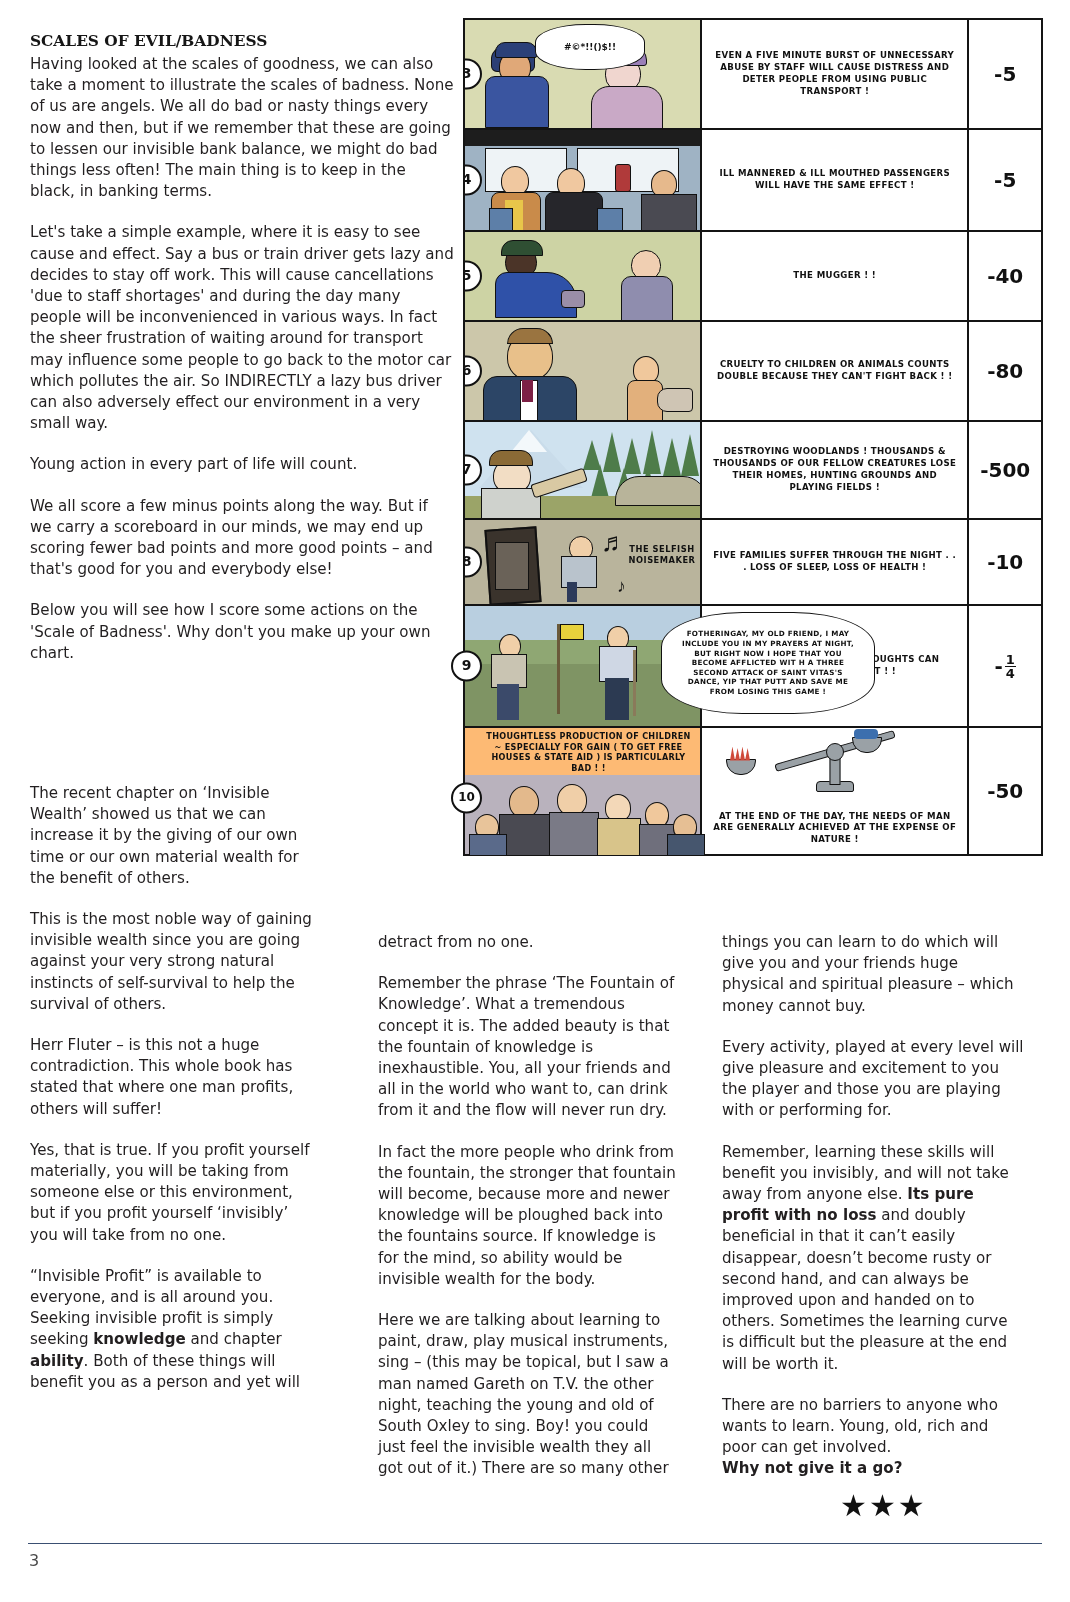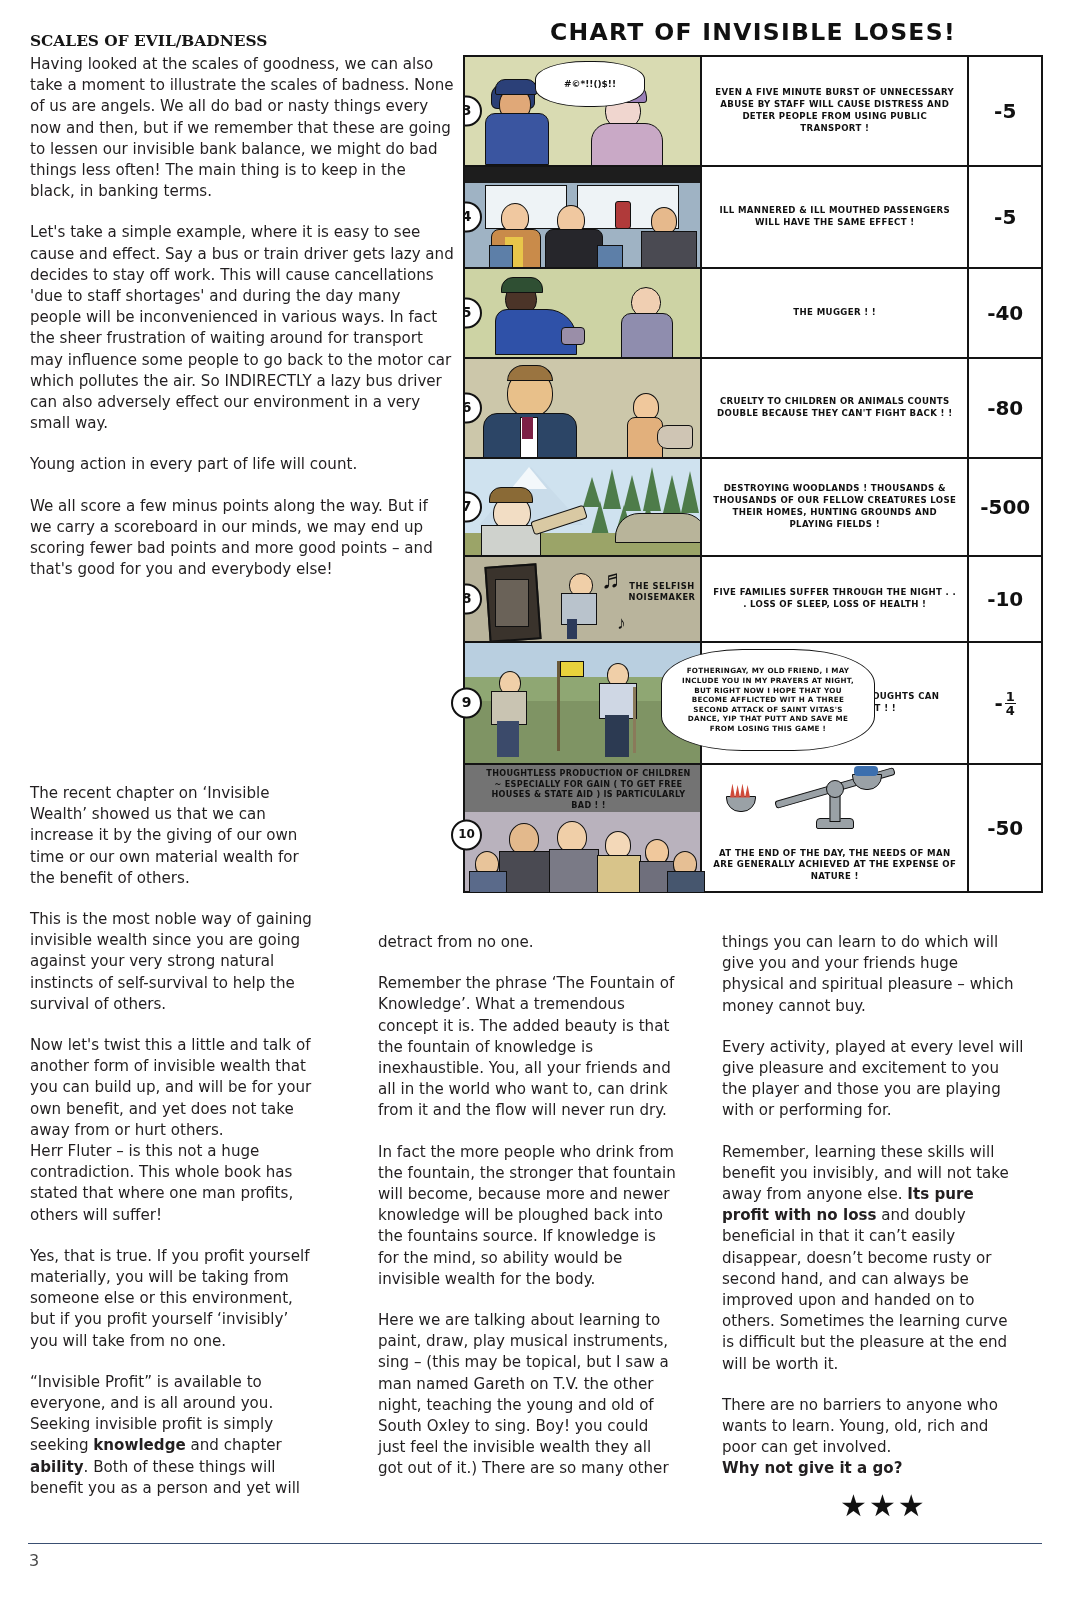--- a/index.html
+++ b/index.html
@@ -216,39 +216,39 @@
     z-index: 5;
   }
   .capbar {
     font-family: "DejaVu Sans", sans-serif;
     font-weight: bold;
     font-size: 8.1px;
     line-height: 10.6px;
     letter-spacing: .3px;
     color: #111;
     padding: 3px 8px 2px 20px;
-    background: #737373;
+    background: #fdba74;
     text-align: center;
   }
 </style>
 </head>
 <body>
 
 <div id="left-col-top" class="body-text">
   <div class="head-bold">SCALES OF EVIL/BADNESS</div>
   <p>Having looked at the scales of goodness, we can also take a moment to illustrate the scales of badness. None of us are angels. We all do bad or nasty things every now and then, but if we remember that these are going to lessen our invisible bank balance, we might do bad things less often! The main thing is to keep in the black, in banking terms.</p>
   <p>Let's take a simple example, where it is easy to see cause and effect. Say a bus or train driver gets lazy and decides to stay off work. This will cause cancellations 'due to staff shortages' and during the day many people will be inconvenienced in various ways. In fact the sheer frustration of waiting around for transport may influence some people to go back to the motor car which pollutes the air. So INDIRECTLY a lazy bus driver can also adversely effect our environment in a very small way.</p>
   <p>Young action in every part of life will count.</p>
   <p>We all score a few minus points along the way. But if we carry a scoreboard in our minds, we may end up scoring fewer bad points and more good points – and that's good for you and everybody else!</p>
+  <p>Below you will see how I score some actions on the 'Scale of Badness'. Why don't you make up your own chart.</p>
 </div>
 
 <div id="left-col-bottom" class="body-text">
   <p>The recent chapter on ‘Invisible Wealth’ showed us that we can increase it by the giving of our own time or our own material wealth for the benefit of others.</p>
   <p>This is the most noble way of gaining invisible wealth since you are going against your very strong natural instincts of self-survival to help the survival of others.</p>
-  <p class="tight">Now let's twist this a little and talk of another form of invisible wealth that you can build up, and will be for your own benefit, and yet does not take away from or hurt others.</p>
   <p>Herr Fluter – is this not a huge contradiction. This whole book has stated that where one man profits, others will suffer!</p>
   <p>Yes, that is true. If you profit yourself materially, you will be taking from someone else or this environment, but if you profit yourself ‘invisibly’ you will take from no one.</p>
   <p><span>“Invisible Profit” is available to everyone, and is all around you. Seeking invisible profit is simply seeking </span><b>knowledge</b><span> and chapter </span><b>ability</b><span>. Both of these things will benefit you as a person and yet will</span></p>
 </div>
 
 <div id="mid-col" class="body-text">
   <p>detract from no one.</p>
   <p>Remember the phrase ‘The Fountain of Knowledge’. What a tremendous concept it is. The added beauty is that the fountain of knowledge is inexhaustible. You, all your friends and all in the world who want to, can drink from it and the flow will never run dry.</p>
   <p>In fact the more people who drink from the fountain, the stronger that fountain will become, because more and newer knowledge will be ploughed back into the fountains source. If knowledge is for the mind, so ability would be invisible wealth for the body.</p>
   <p>Here we are talking about learning to paint, draw, play musical instruments, sing – (this may be topical, but I saw a man named Gareth on T.V. the other night, teaching the young and old of South Oxley to sing. Boy! you could just feel the invisible wealth they all got out of it.) There are so many other</p>
@@ -260,21 +260,20 @@
   <p><span>Remember, learning these skills will benefit you invisibly, and will not take away from anyone else. </span><b>Its pure profit with no loss</b><span> and doubly beneficial in that it can’t easily disappear, doesn’t become rusty or second hand, and can always be improved upon and handed on to others. Sometimes the learning curve is difficult but the pleasure at the end will be worth it.</span></p>
   <p class="tight">There are no barriers to anyone who wants to learn. Young, old, rich and poor can get involved.</p>
   <p><b>Why not give it a go?</b></p>
 </div>
 
 <div id="stars">★★★</div>
 <div id="footer-rule"></div>
 <div id="page-number">3</div>
 
 <div id="chart">
-  <div id="chart-title">CHART OF INVISIBLE LOSES!</div>
   <table id="chart-table">
     <tbody>
 
       <tr>
         <td class="cell-pic">
           <div class="panel" style="height:108px;background:#d9dbb2;">
             <div class="rownum">3</div>
 
             <div class="fig" style="left:26px;top:24px;width:42px;height:26px;background:#2b3f75;border:1.6px solid #111;border-radius:50% 50% 6px 6px;"></div>
             <div class="fig head" style="left:34px;top:30px;width:30px;height:32px;background:#e0a878;"></div>

